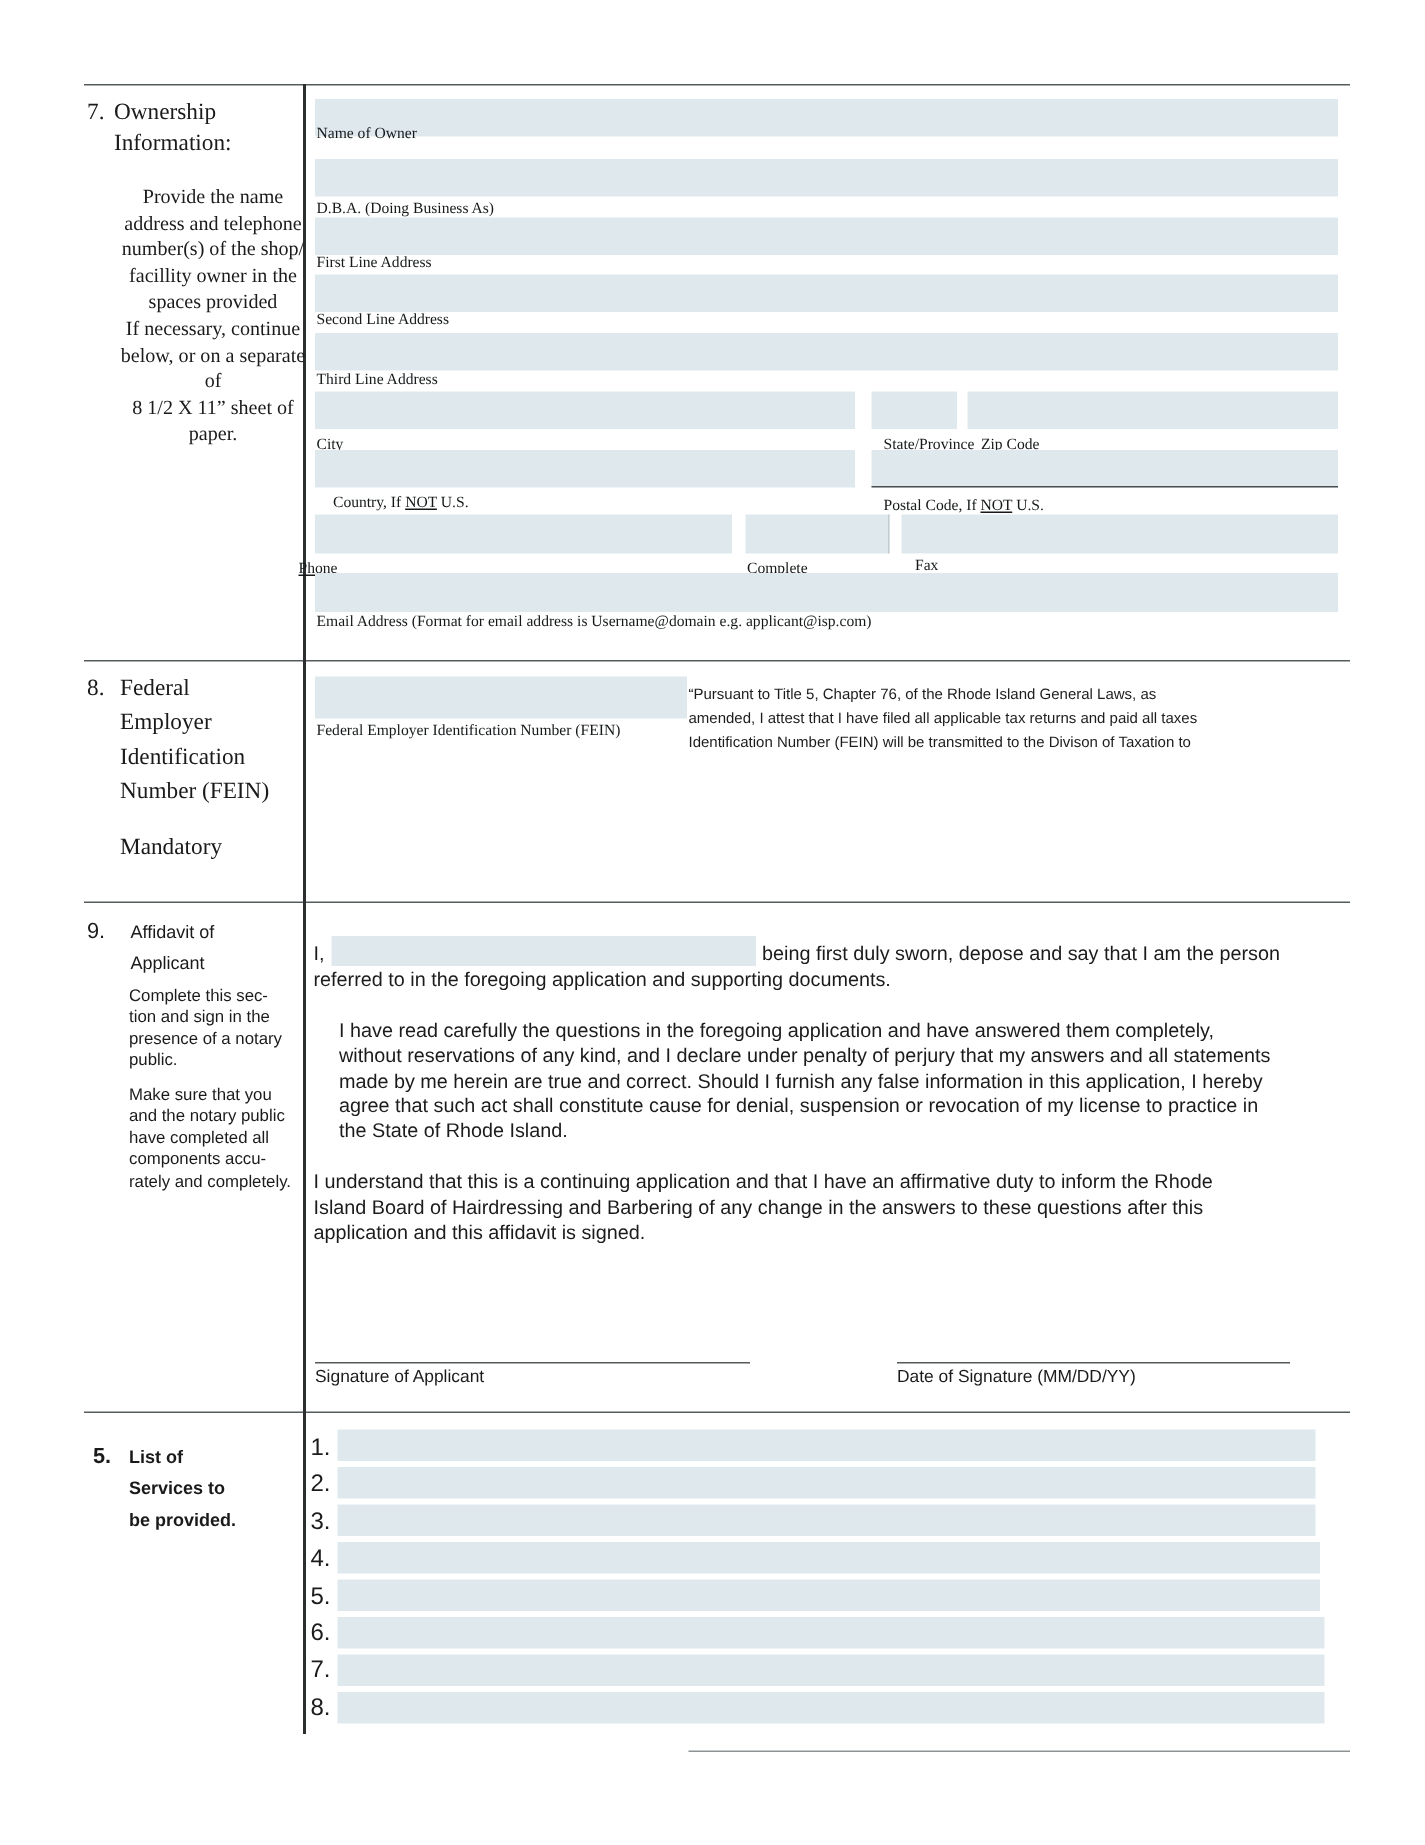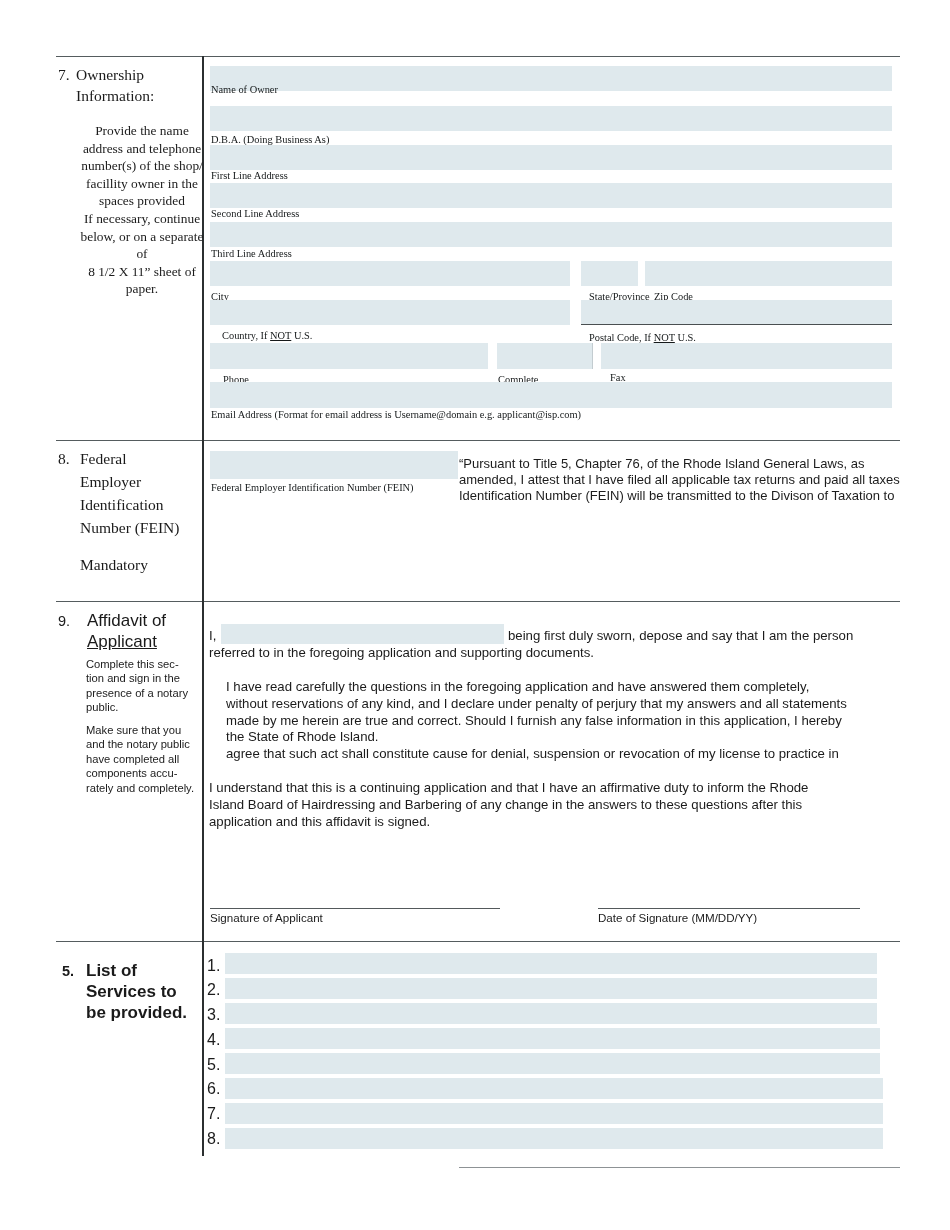--- a/index.html
+++ b/index.html
@@ -55,21 +55,21 @@
     line-height: 17.6px;
     color: #1b1b1b;
   }
   .sec-num-sans {
     font-family: "Liberation Sans", sans-serif;
     font-size: 14.5px;
     line-height: 20px;
   }
   .sec-title-sans {
     font-family: "Liberation Sans", sans-serif;
-    font-size: 17px;
+    font-size: 12px;
     line-height: 20px;
   }
   .sec-body-sans {
     font-family: "Liberation Sans", sans-serif;
     font-size: 11.2px;
     line-height: 14.4px;
     color: #1b1b1b;
   }
 
   
@@ -92,21 +92,21 @@
     font-size: 10.4px;
     line-height: 12px;
     color: #15191a;
     white-space: nowrap;
   }
 
   
   .legal {
     position: absolute;
     font-family: "Liberation Sans", sans-serif;
-    font-size: 13px;
+    font-size: 10px;
     line-height: 16.2px;
     color: #1c1c1c;
     text-align: left;
   }
 
   
   .aff-line {
     position: absolute;
     font-family: "Liberation Sans", sans-serif;
     font-size: 13.2px;
@@ -219,21 +219,21 @@
     <div class="flabel" style="left:222px; top:330px;">
       <span>Country, If </span><u>NOT</u><span> U.S.</span>
     </div>
 
     <input class="fld underline-dark" style="left: 581px; top: 300px; width: 311px; height: 25px;" value="">
     <div class="flabel" style="left:589px; top:332px;">
       <span>Postal Code, If </span><u>NOT</u><span> U.S.</span>
     </div>
 
     <input class="fld" style="left: 210px; top: 343px; width: 278px; height: 26px;" value="">
-    <div class="flabel" style="left:223px; top:374px;text-decoration:underline;">Phone</div>
+    <div class="flabel" style="left:199px; top:374px;text-decoration:underline;">Phone</div>
 
     <input class="fld edge-r" style="left: 497px; top: 343px; width: 96px; height: 26px;" value="">
     <div class="flabel" style="left:498px; top:374px;">Complete</div>
 
     <input class="fld" style="left: 601px; top: 343px; width: 291px; height: 26px;" value="">
     <div class="flabel" style="left:610px; top:372px;">Fax</div>
 
     <input class="fld" style="left: 210px; top: 382px; width: 682px; height: 26px;" value="">
     <div class="flabel" style="left:211px; top:409px;">Email Address (Format for email address is Username@domain e.g. applicant@isp.com)</div>
   </div>
@@ -260,21 +260,21 @@
       <div class="nowrap">Identification Number (FEIN) will be transmitted to the Divison of Taxation to</div>
     </div>
   </div>
 
   <div class="section">
 
     <div class="labelcol" style="top:611px;">
       <div style="position:relative; height:44px;">
         <span class="sec-num-sans" style="position:absolute; left:0; top:0;">9.</span>
         <span class="sec-title-sans" style="position:absolute; left:29px; top:0;  white-space:nowrap;">Affidavit of</span>
-        <span class="sec-title-sans" style="position:absolute; left:29px; top:21px; white-space:nowrap;text-decoration:underline;">Applicant</span>
+        <span class="sec-title-sans" style="position:absolute; left:29px; top:21px; white-space:nowrap;">Applicant</span>
       </div>
     </div>
 
     <div class="sec-body-sans" style="position:absolute; left:86px; top:657px; width:120px;">
       <div>Complete this sec-</div>
       <div>tion and sign in the</div>
       <div>presence of a notary</div>
       <div>public.</div>
     </div>
 
@@ -288,22 +288,22 @@
 
     <div class="aff-line" style="left:209px; top:628px;">I,</div>
     <input class="fld" style="left: 221px; top: 624px; width: 283px; height: 20px;" value="">
     <div class="aff-line nowrap" style="left:508px; top:628px;">being first duly sworn, depose and say that I am the person</div>
     <div class="aff-line nowrap" style="left:209px; top:645px;">referred to in the foregoing application and supporting documents.</div>
 
     <div class="aff-para" style="left:226px; top:679px; width:692px;">
       <div class="nowrap">I have read carefully the questions in the foregoing application and have answered them completely,</div>
       <div class="nowrap">without reservations of any kind, and I declare under penalty of perjury that my answers and all statements</div>
       <div class="nowrap">made by me herein are true and correct. Should I furnish any false information in this application, I hereby</div>
+      <div class="nowrap">agree that such act shall constitute cause for denial, suspension or revocation of my license to practice in</div>
       <div class="nowrap">the State of Rhode Island.</div>
-      <div class="nowrap">agree that such act shall constitute cause for denial, suspension or revocation of my license to practice in</div>
     </div>
 
     <div class="aff-para" style="left:209px; top:780px; width:692px;">
       <div class="nowrap">I understand that this is a continuing application and that I have an affirmative duty to inform the Rhode</div>
       <div class="nowrap">Island Board of Hairdressing and Barbering of any change in the answers to these questions after this</div>
       <div class="nowrap">application and this affidavit is signed.</div>
     </div>
 
     <div class="sigline" style="left:210px; top:908px; width:290px;"></div>
     <div class="siglabel" style="left:210px; top:911px;">Signature of Applicant</div>

